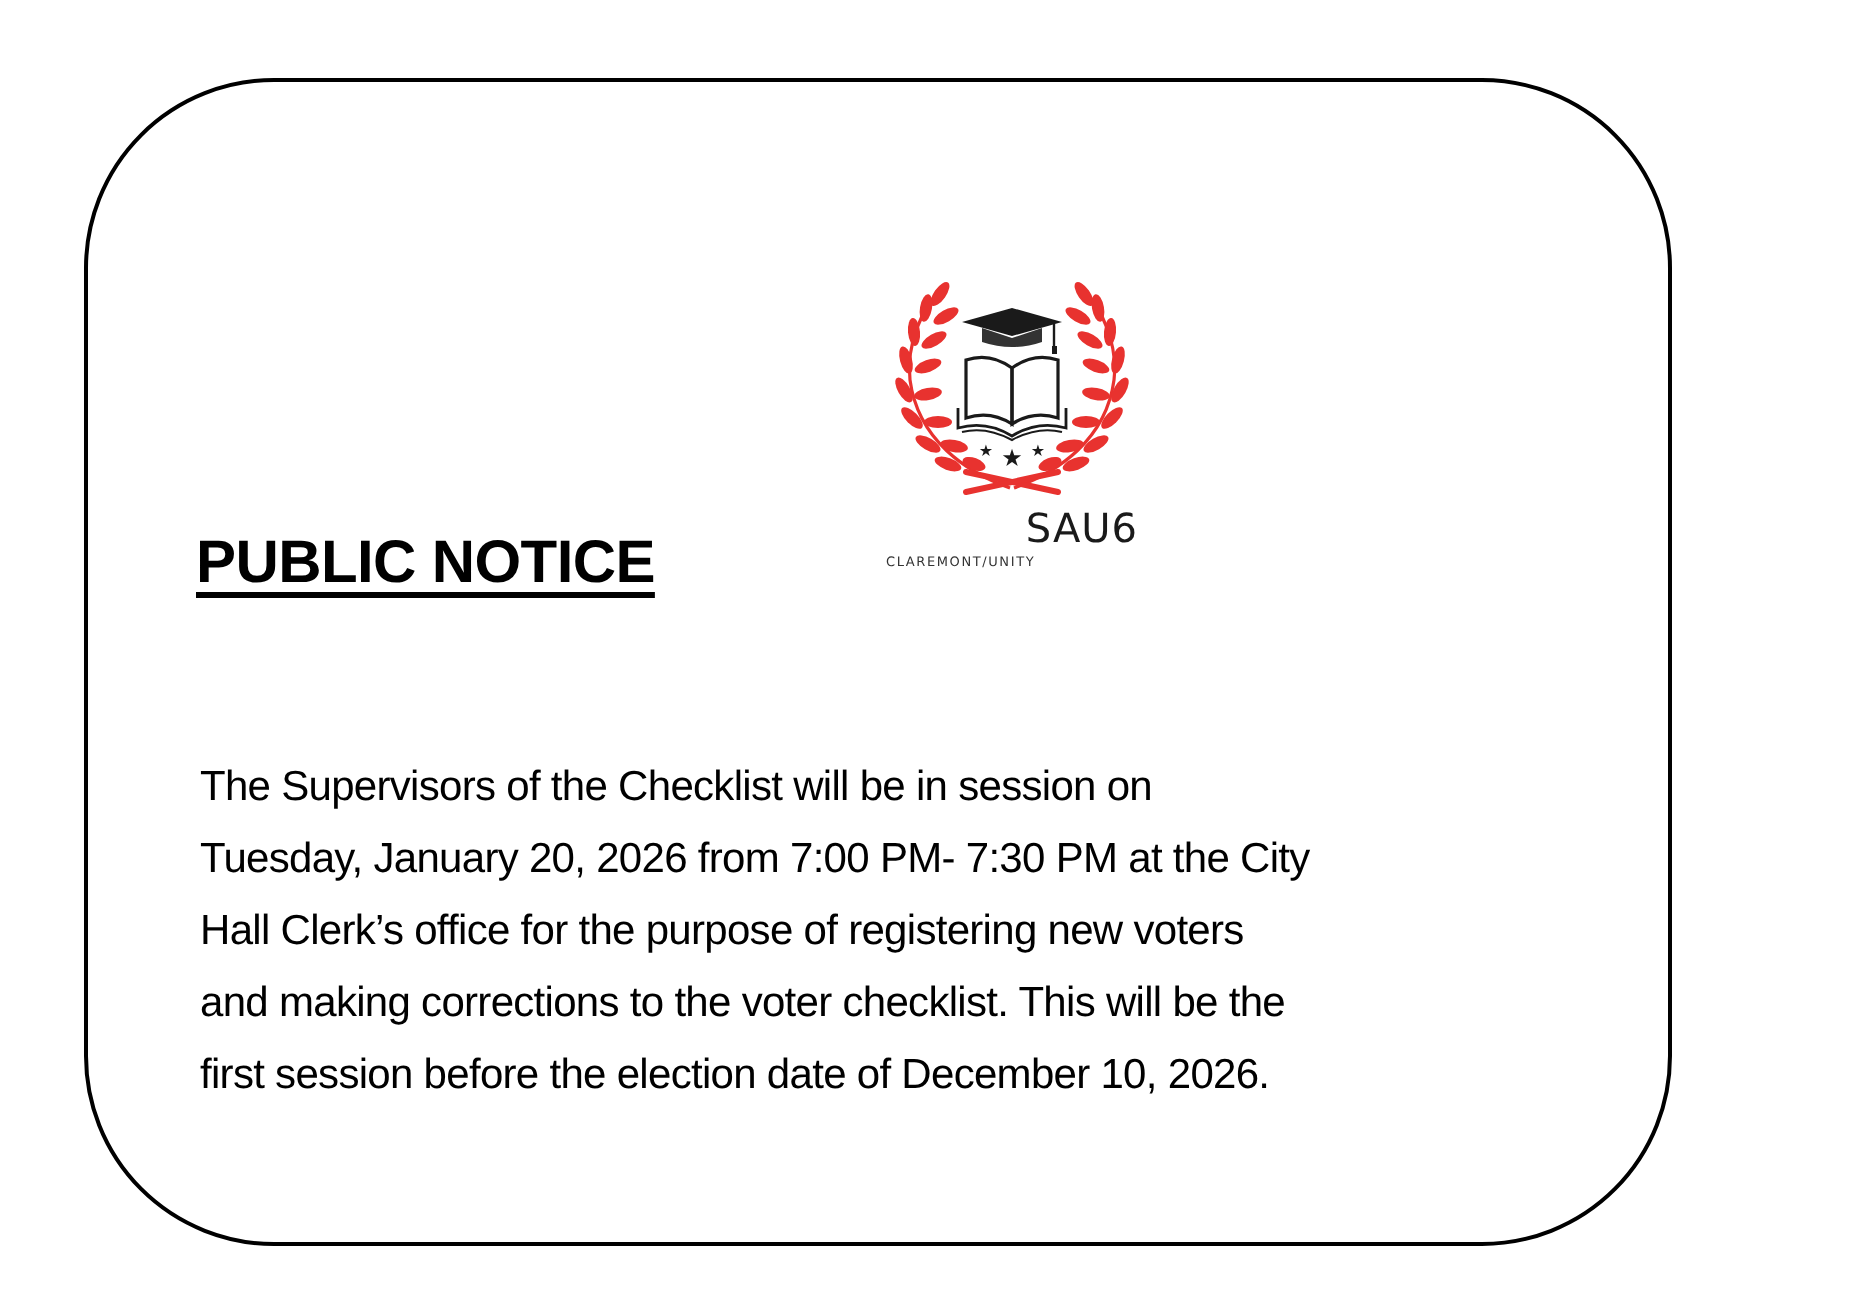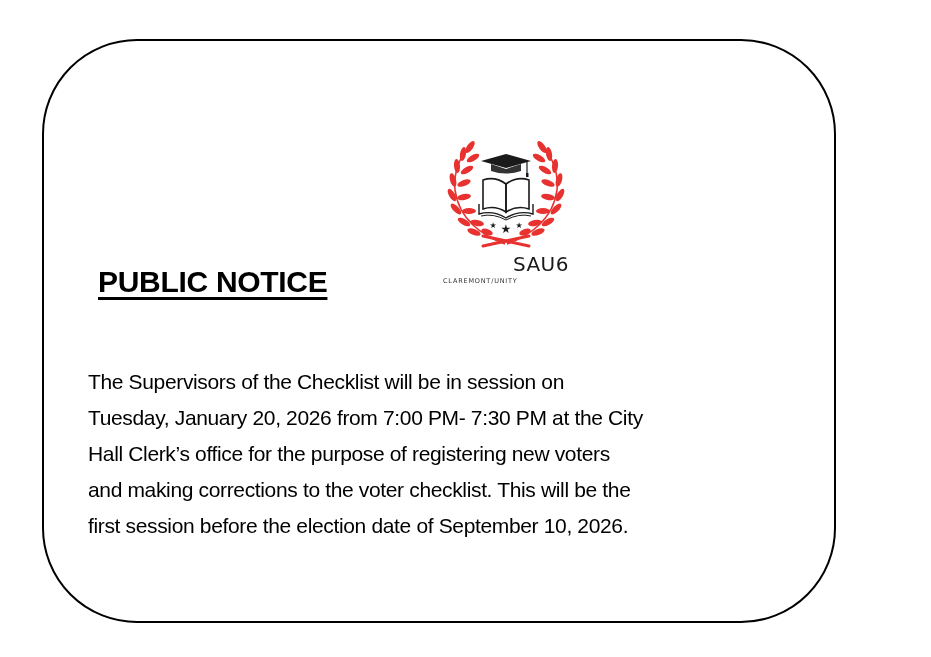--- a/index.html
+++ b/index.html
@@ -70,21 +70,21 @@
       font-size: 6.5px;
       letter-spacing: 0.8px;
       color: #333333;
       font-family: "DejaVu Sans", sans-serif;
     }
     .body-text {
       position: absolute;
       left: 88px;
       top: 364px;
       width: 730px;
-      margin: 0;
+      margin: 12px;
       font-size: 21px;
       line-height: 36px;
       letter-spacing: -0.35px;
     }
     .body-text span {
       display: block;
       white-space: nowrap;
     }
   </style>
 </head>
@@ -154,14 +154,14 @@
   </svg>
   <div class="logo-name">SAU6</div>
   <div class="logo-sub">CLAREMONT/UNITY</div>
 </div>
 
 <p class="body-text">
   <span>The Supervisors of the Checklist will be in session on</span>
   <span>Tuesday, January 20, 2026 from 7:00 PM- 7:30 PM at the City</span>
   <span>Hall Clerk’s office for the purpose of registering new voters</span>
   <span>and making corrections to the voter checklist. This will be the</span>
-  <span>first session before the election date of  September 10, 2026.</span>
+  <span>first session before the election date of  December 10, 2026.</span>
 </p>
 
 </body></html>

